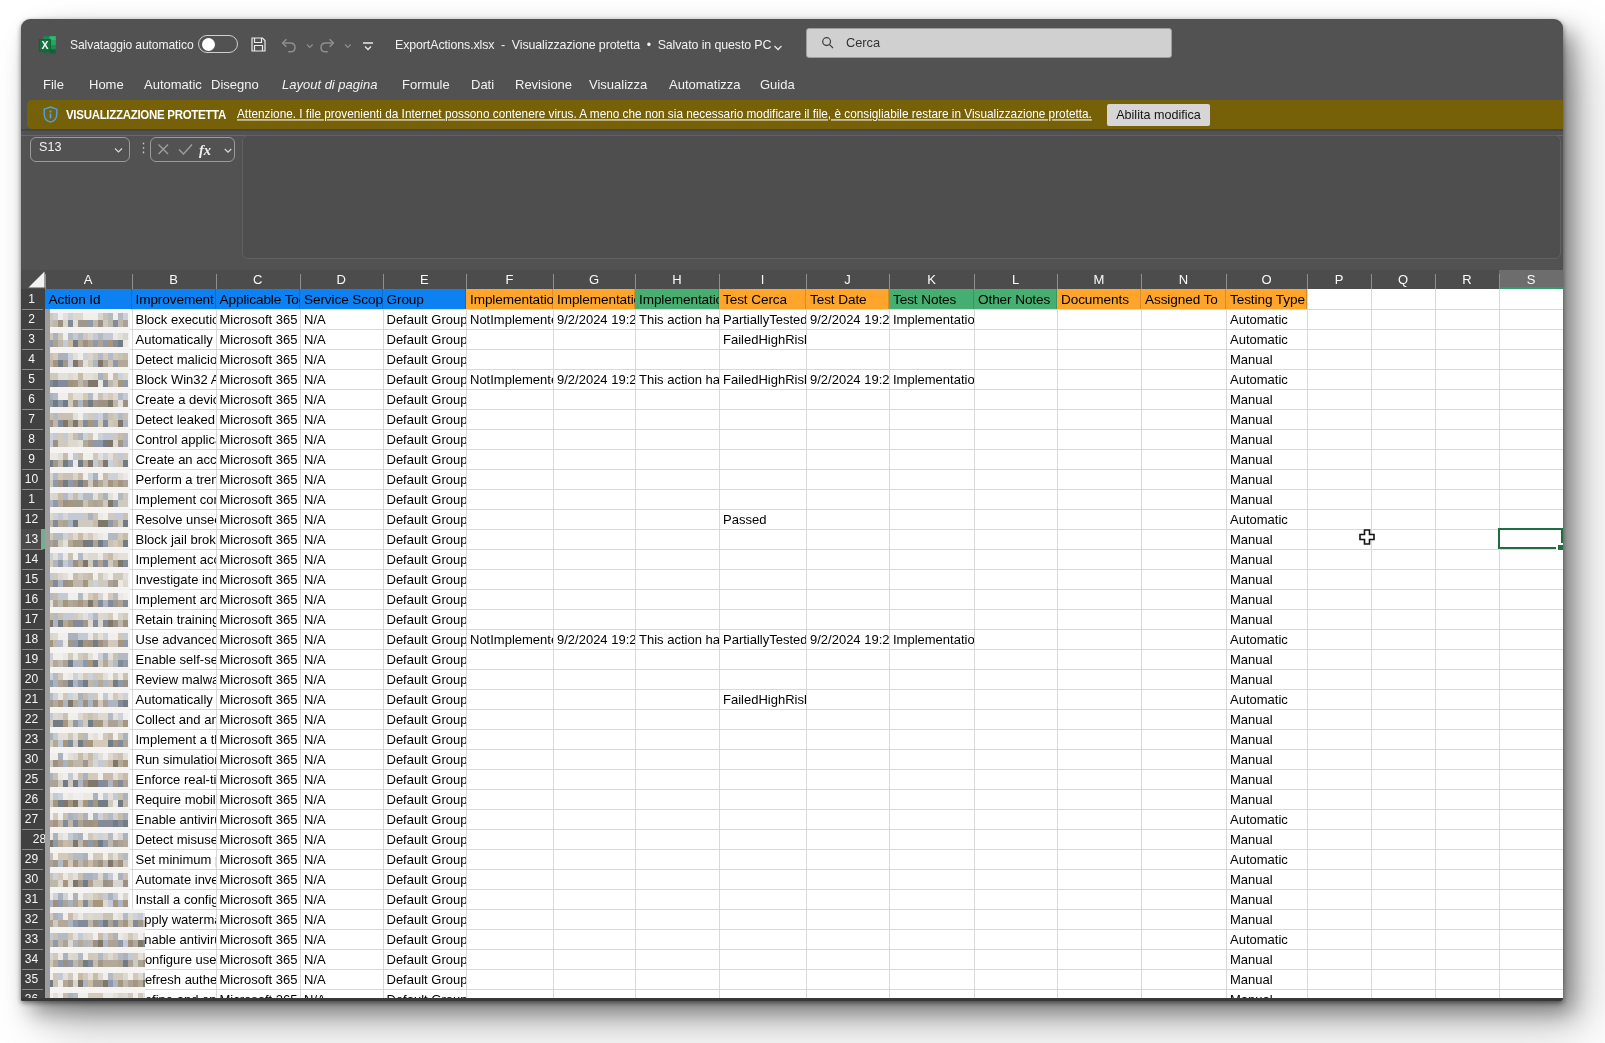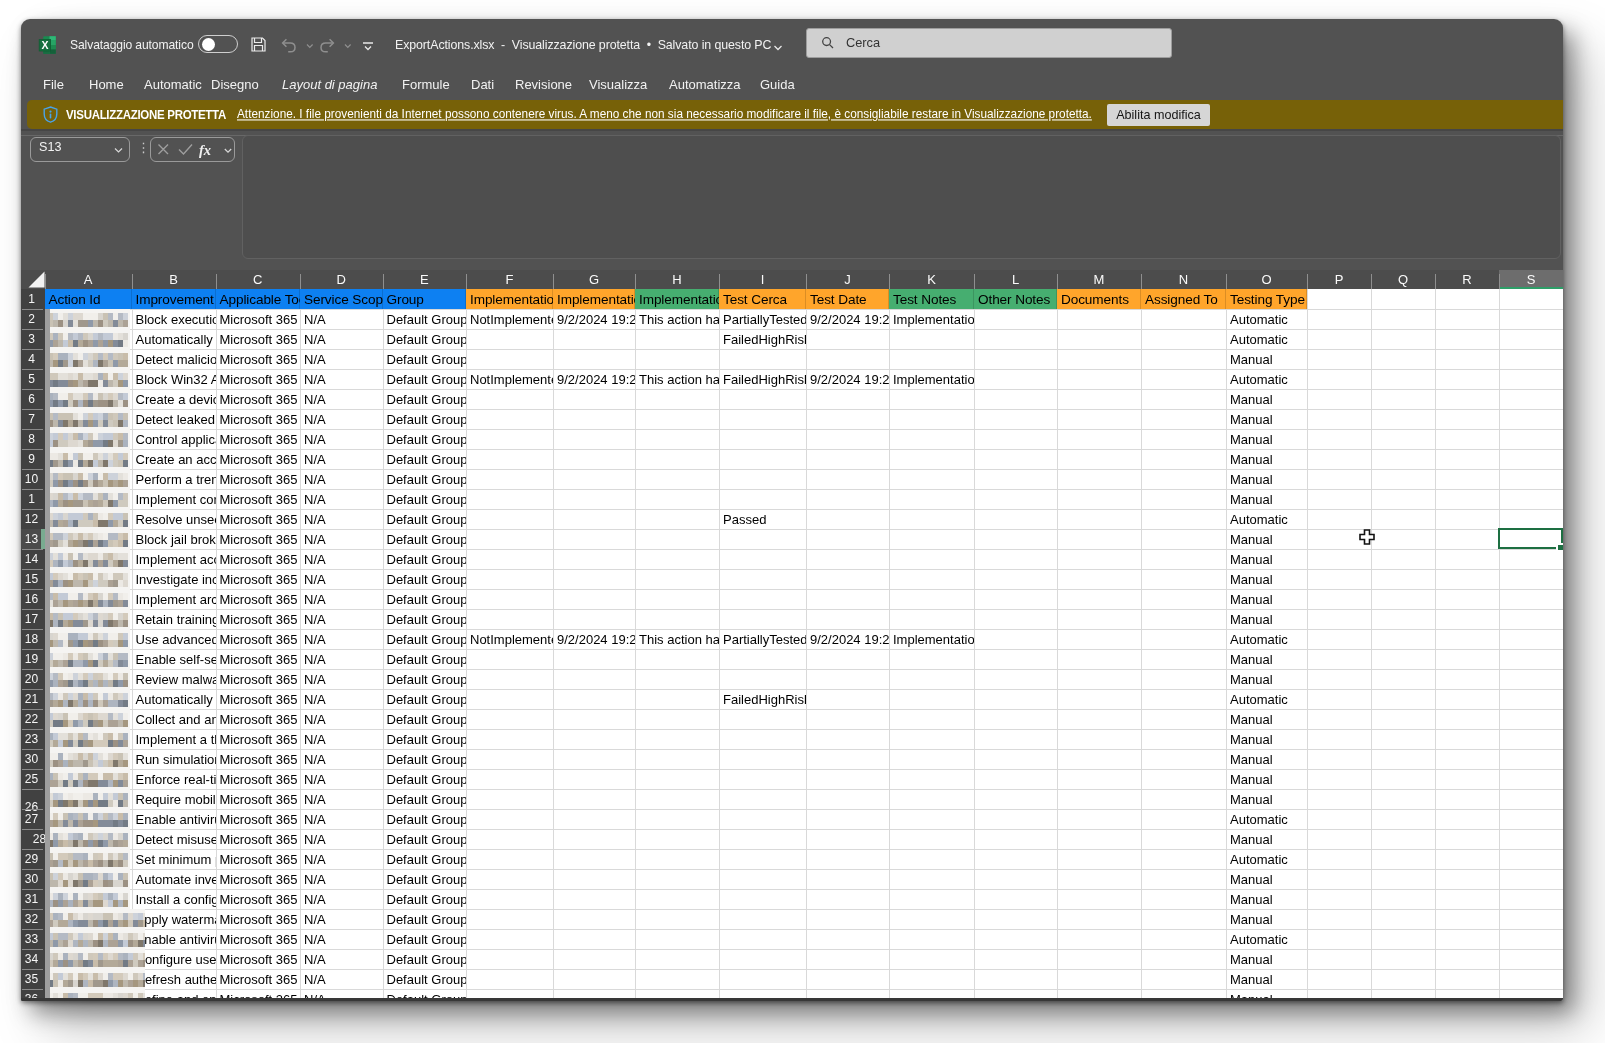--- a/index.html
+++ b/index.html
@@ -191,21 +191,21 @@
 <div class="rn" style="left:0;top:419px;">21</div>
 <div class="abs" style="left:1px;top:419px;width:21px;height:1px;background:#8a8a8a;"></div>
 <div class="rn" style="left:0;top:439px;">22</div>
 <div class="abs" style="left:1px;top:439px;width:21px;height:1px;background:#8a8a8a;"></div>
 <div class="rn" style="left:0;top:459px;">23</div>
 <div class="abs" style="left:1px;top:459px;width:21px;height:1px;background:#8a8a8a;"></div>
 <div class="rn" style="left:0;top:479px;">30</div>
 <div class="abs" style="left:1px;top:479px;width:21px;height:1px;background:#8a8a8a;"></div>
 <div class="rn" style="left:0;top:499px;">25</div>
 <div class="abs" style="left:1px;top:499px;width:21px;height:1px;background:#8a8a8a;"></div>
-<div class="rn" style="left:0;top:519px;margin-top:8px;">26</div>
+<div class="rn" style="left:0;top:519px;">26</div>
 <div class="abs" style="left:1px;top:519px;width:21px;height:1px;background:#8a8a8a;"></div>
 <div class="rn" style="left:0;top:539px;">27</div>
 <div class="abs" style="left:1px;top:539px;width:21px;height:1px;background:#8a8a8a;"></div>
 <div class="rn" style="left:8px;top:559px;">28</div>
 <div class="abs" style="left:1px;top:559px;width:21px;height:1px;background:#8a8a8a;"></div>
 <div class="rn" style="left:0;top:579px;">29</div>
 <div class="abs" style="left:1px;top:579px;width:21px;height:1px;background:#8a8a8a;"></div>
 <div class="rn" style="left:0;top:599px;">30</div>
 <div class="abs" style="left:1px;top:599px;width:21px;height:1px;background:#8a8a8a;"></div>
 <div class="rn" style="left:0;top:619px;">31</div>

